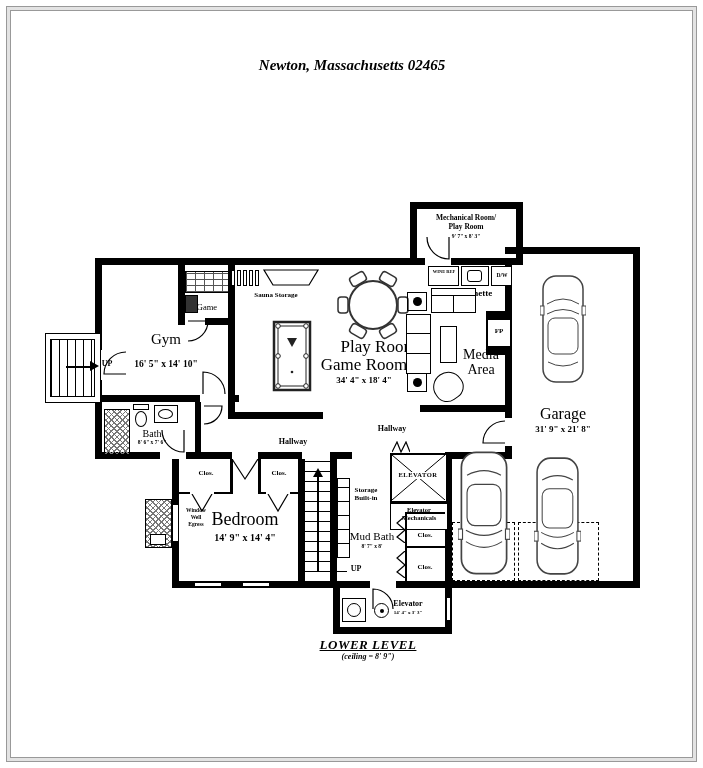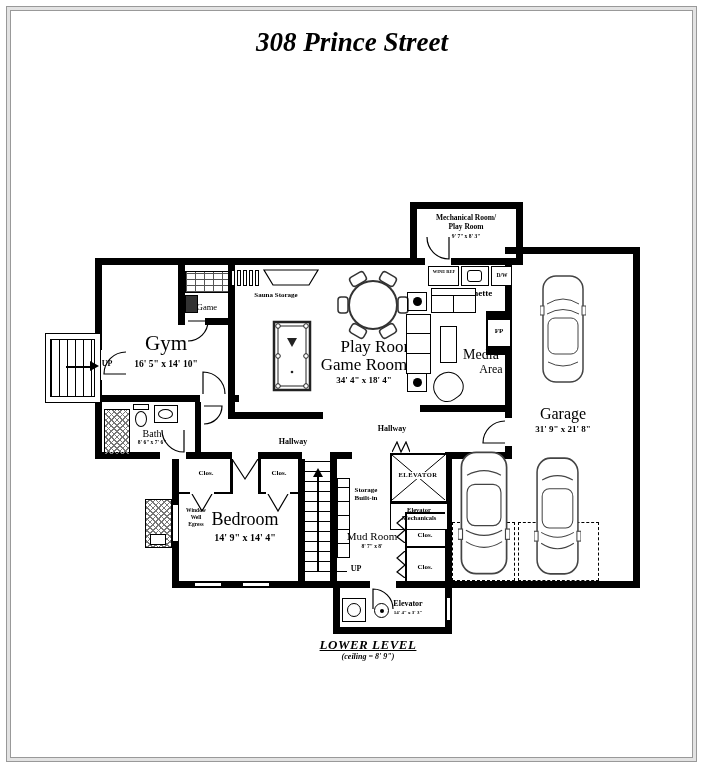--- a/index.html
+++ b/index.html
@@ -48,21 +48,21 @@
         <path d="M7,30 Q23,20 39,30" fill="none"></path>
         <path d="M7,40 Q23,31 39,40" fill="none"></path>
         <rect x="8" y="44" width="30" height="36" rx="7" fill="none"></rect>
         <path d="M8,88 Q23,96 38,88" fill="none"></path>
         <rect x="0" y="32" width="4" height="9"></rect>
           <rect x="42" y="32" width="4" height="9"></rect>
       </g>
     </defs>
   </svg>
 
-  <div class="lbl title1" style="left:352px;top:28px">308 Prince Street</div>
+  <div class="lbl title2" style="left:352px;top:58px">Newton, Massachusetts 02465</div>
 
   <div class="w" style="left:410px;top:202px;width:113px;height:7px"></div>
   <div class="w" style="left:410px;top:202px;width:7px;height:63px"></div>
   <div class="w" style="left:516px;top:202px;width:7px;height:56px"></div>
   <div class="w" style="left:95px;top:258px;width:428px;height:7px"></div>
   <div class="w" style="left:505px;top:247px;width:135px;height:7px"></div>
   <div class="w" style="left:633px;top:247px;width:7px;height:341px"></div>
   <div class="w" style="left:445px;top:581px;width:195px;height:7px"></div>
   <div class="w" style="left:95px;top:258px;width:7px;height:201px"></div>
   <div class="w" style="left:95px;top:395px;width:144px;height:7px"></div>
@@ -155,21 +155,21 @@
   <div class="thin" style="left:255px;top:270px;width:4px;height:16px"></div>
   <svg class="abs" style="left:262px;top:269px" width="58" height="18">
       <polygon points="2,1 56,1 47,16 11,16" fill="#fff" stroke="#000" stroke-width="1.2"></polygon>
     </svg>
   <div class="lbl b" style="left:276px;top:292px;font-size:7px">Sauna Storage</div>
 
   <div class="brick" style="left:185px;top:271px;width:44px;height:22px"></div>
   <div class="abs" style="left:185px;top:295px;width:11px;height:16px;background:#333;border:1px solid #000"></div>
   <div class="lbl" style="left:207px;top:303px;font-size:8.5px">Game</div>
 
-  <div class="lbl" style="left:166px;top:332px;font-size:21px">Gym</div>
+  <div class="lbl" style="left:166px;top:332px;font-size:15px">Gym</div>
   <div class="lbl dims" style="left:166px;top:360px;font-size:9.5px">16' 5" x 14' 10"</div>
 
   <div class="thin" style="left:45px;top:333px;width:56px;height:70px"></div>
   <div class="treadsH" style="left:50px;top:339px;width:45px;height:58px"></div>
   <div class="hline" style="left:66px;top:366px;width:26px"></div>
   <div class="abs" style="left:90px;top:361px;width:0;height:0;border-left:9px solid #000;border-top:5.5px solid transparent;border-bottom:5.5px solid transparent"></div>
   <div class="lbl b" style="left:107px;top:360px;font-size:8px">UP</div>
 
   <svg class="abs" style="left:272px;top:320px" width="40" height="72">
     <rect x="2" y="2" width="36" height="68" fill="#fff" stroke="#222" stroke-width="2.5"></rect>
@@ -217,21 +217,21 @@
     <div class="hline" style="left:0;top:6px;width:43px;height:1px;background:#000"></div>
     <div class="vline" style="left:21px;top:6px;width:1px;height:17px;background:#000"></div>
   </div>
   <div class="thin" style="left:406px;top:314px;width:25px;height:60px;background:repeating-linear-gradient(0deg,transparent 0 19px,#000 19px 20px),#fff"></div>
   <div class="thin" style="left:440px;top:326px;width:17px;height:37px"></div>
   <div class="spk" style="left:407px;top:373px;width:20px;height:19px">
       <div></div>
     </div>
   <div class="thin" style="left:433px;top:372px;width:30px;height:29px;border-radius:50% 50% 42% 42%;transform:rotate(-35deg);border-width:1.5px"></div>
   <div class="lbl" style="left:481px;top:348px;font-size:14px">Media</div>
-  <div class="lbl" style="left:491px;top:363px;font-size:12px">Area</div>
+  <div class="lbl" style="left:481px;top:363px;font-size:14px">Area</div>
 
   <div class="abs" style="left:486px;top:311px;width:26px;height:44px;border:2px solid #000;background:#fff;box-sizing:border-box">
     <div class="abs" style="left:0;top:0;width:22px;height:7px;background:#000"></div>
     <div class="abs" style="left:0;bottom:0;width:22px;height:7px;background:#000"></div>
     <div class="lbl b" style="left:11px;top:15px;font-size:7px">FP</div>
   </div>
 
   <div class="abs" style="left:540px;top:274px"><svg width="46" height="110">
         <use href="#car"></use>
       </svg></div>
@@ -294,21 +294,21 @@
   <div class="treadsV" style="left:305px;top:459px;width:25px;height:113px"></div>
   <div class="vline" style="left:317px;top:476px;height:96px"></div>
   <div class="hline" style="left:317px;top:570.5px;width:30px"></div>
   <div class="abs" style="left:313px;top:468px;width:0;height:0;border-bottom:9px solid #000;border-left:5px solid transparent;border-right:5px solid transparent"></div>
   <div class="lbl b" style="left:356px;top:565px;font-size:8px">UP</div>
 
   <div class="thin" style="left:337px;top:478px;width:13px;height:80px;background:repeating-linear-gradient(0deg,transparent 0 13px,#000 13px 14px),#fff"></div>
   <div class="lbl b" style="left:366px;top:487px;font-size:7px">Storage</div>
   <div class="lbl b" style="left:366px;top:495px;font-size:7px">Built-in</div>
 
-  <div class="lbl" style="left:372px;top:531px;font-size:11px">Mud Room</div>
+  <div class="lbl" style="left:372px;top:531px;font-size:11px">Mud Bath</div>
   <div class="lbl dims" style="left:372px;top:544px;font-size:5.5px">8' 7" x 8'</div>
 
   <div class="hline" style="left:405px;top:512px;width:40px;height:2px"></div>
   <div class="hline" style="left:405px;top:546px;width:40px;height:2px"></div>
   <div class="vline" style="left:405px;top:512px;height:69px"></div>
   <svg class="abs zig" style="left:396px;top:516px" width="10" height="27">
       <path d="M9,0 L1,7 L9,14 L1,21 L9,27"></path>
     </svg>
   <svg class="abs zig" style="left:396px;top:551px" width="10" height="27">
       <path d="M9,0 L1,7 L9,14 L1,21 L9,27"></path>

